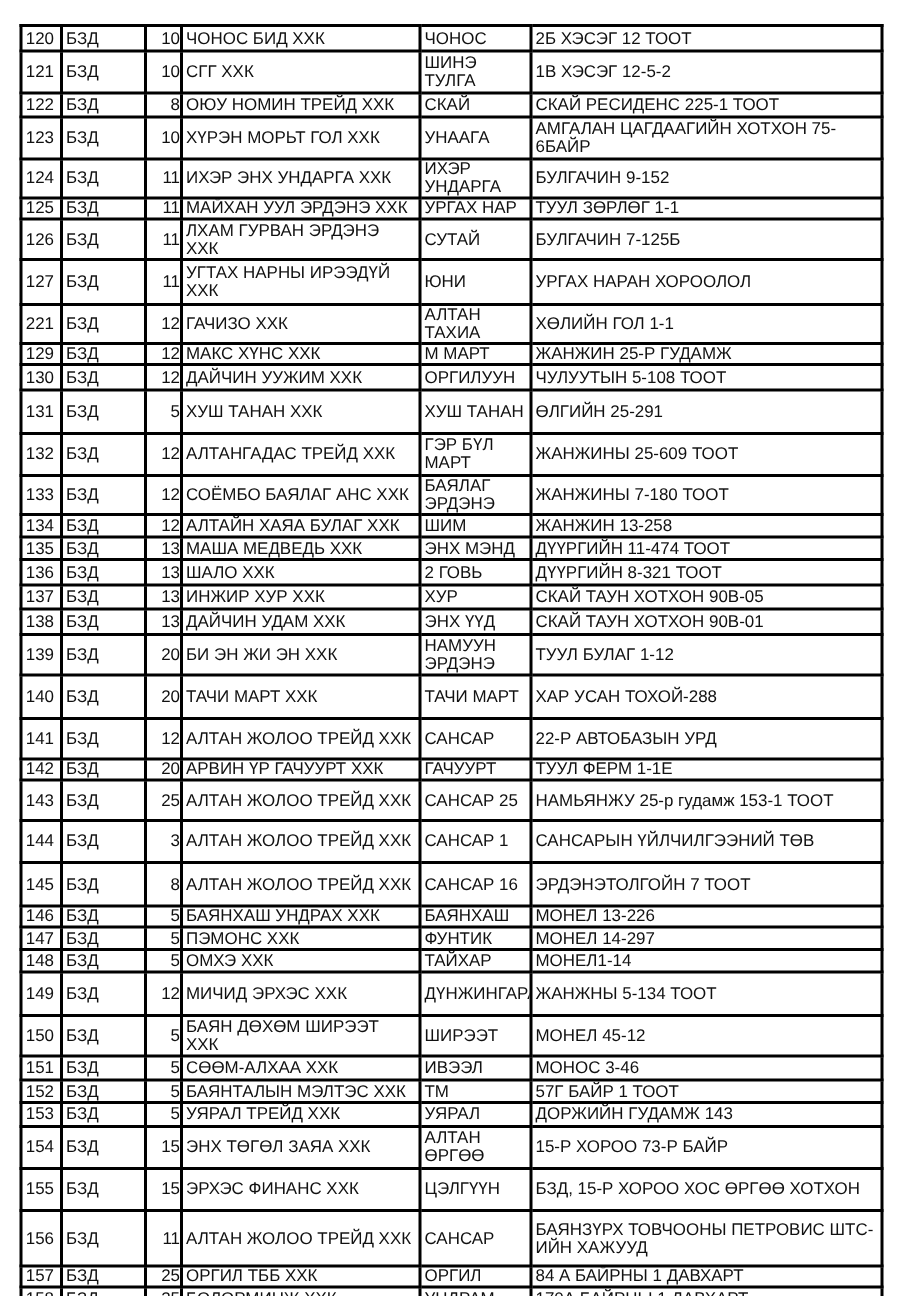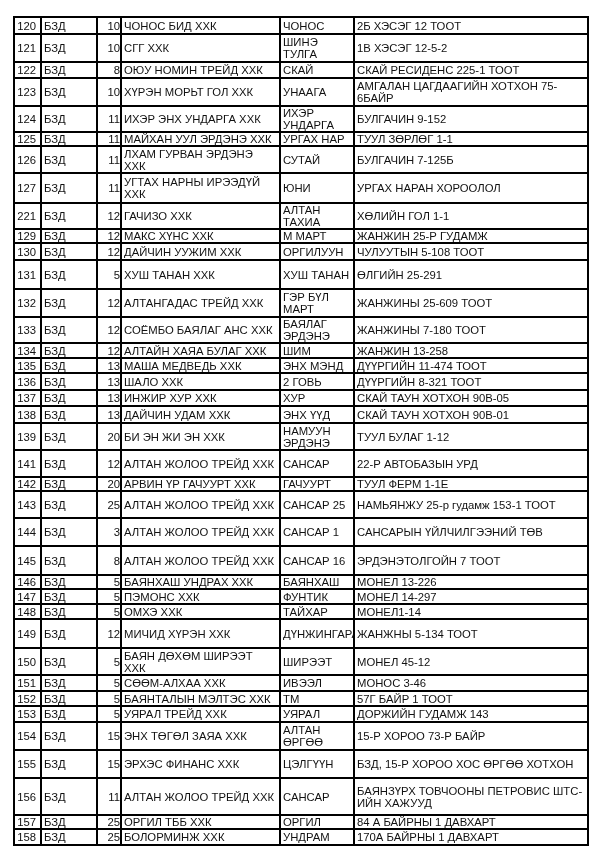--- a/index.html
+++ b/index.html
@@ -225,20 +225,28 @@
 
   <tr style="height: 27px;">
     <td class="c-no">139</td>
     <td class="c-dist">БЗД</td>
     <td class="c-khoroo">20</td>
     <td class="c-company">БИ ЭН ЖИ ЭН ХХК</td>
     <td class="c-shop">НАМУУН ЭРДЭНЭ</td>
     <td class="c-address">ТУУЛ БУЛАГ 1-12</td>
   </tr>
 
+  <tr style="height: 29px;">
+    <td class="c-no">140</td>
+    <td class="c-dist">БЗД</td>
+    <td class="c-khoroo">20</td>
+    <td class="c-company">ТАЧИ МАРТ ХХК</td>
+    <td class="c-shop">ТАЧИ МАРТ</td>
+    <td class="c-address">ХАР УСАН ТОХОЙ-288</td>
+  </tr>
 
   <tr style="height: 27px;">
     <td class="c-no">141</td>
     <td class="c-dist">БЗД</td>
     <td class="c-khoroo">12</td>
     <td class="c-company">АЛТАН ЖОЛОО ТРЕЙД ХХК</td>
     <td class="c-shop">САНСАР</td>
     <td class="c-address">22-Р АВТОБАЗЫН УРД</td>
   </tr>
 
@@ -302,21 +310,21 @@
     <td class="c-khoroo">5</td>
     <td class="c-company">ОМХЭ ХХК</td>
     <td class="c-shop">ТАЙХАР</td>
     <td class="c-address">МОНЕЛ1-14</td>
   </tr>
 
   <tr style="height: 29px;">
     <td class="c-no">149</td>
     <td class="c-dist">БЗД</td>
     <td class="c-khoroo">12</td>
-    <td class="c-company">МИЧИД ХҮРЭН ХХК</td>
+    <td class="c-company">МИЧИД ЭРХЭС ХХК</td>
     <td class="c-shop">ДҮНЖИНГАРАВ</td>
     <td class="c-address">ЖАНЖНЫ 5-134 ТООТ</td>
   </tr>
 
   <tr style="height: 27px;">
     <td class="c-no">150</td>
     <td class="c-dist">БЗД</td>
     <td class="c-khoroo">5</td>
     <td class="c-company">БАЯН ДӨХӨМ ШИРЭЭТ ХХК</td>
     <td class="c-shop">ШИРЭЭТ</td>

